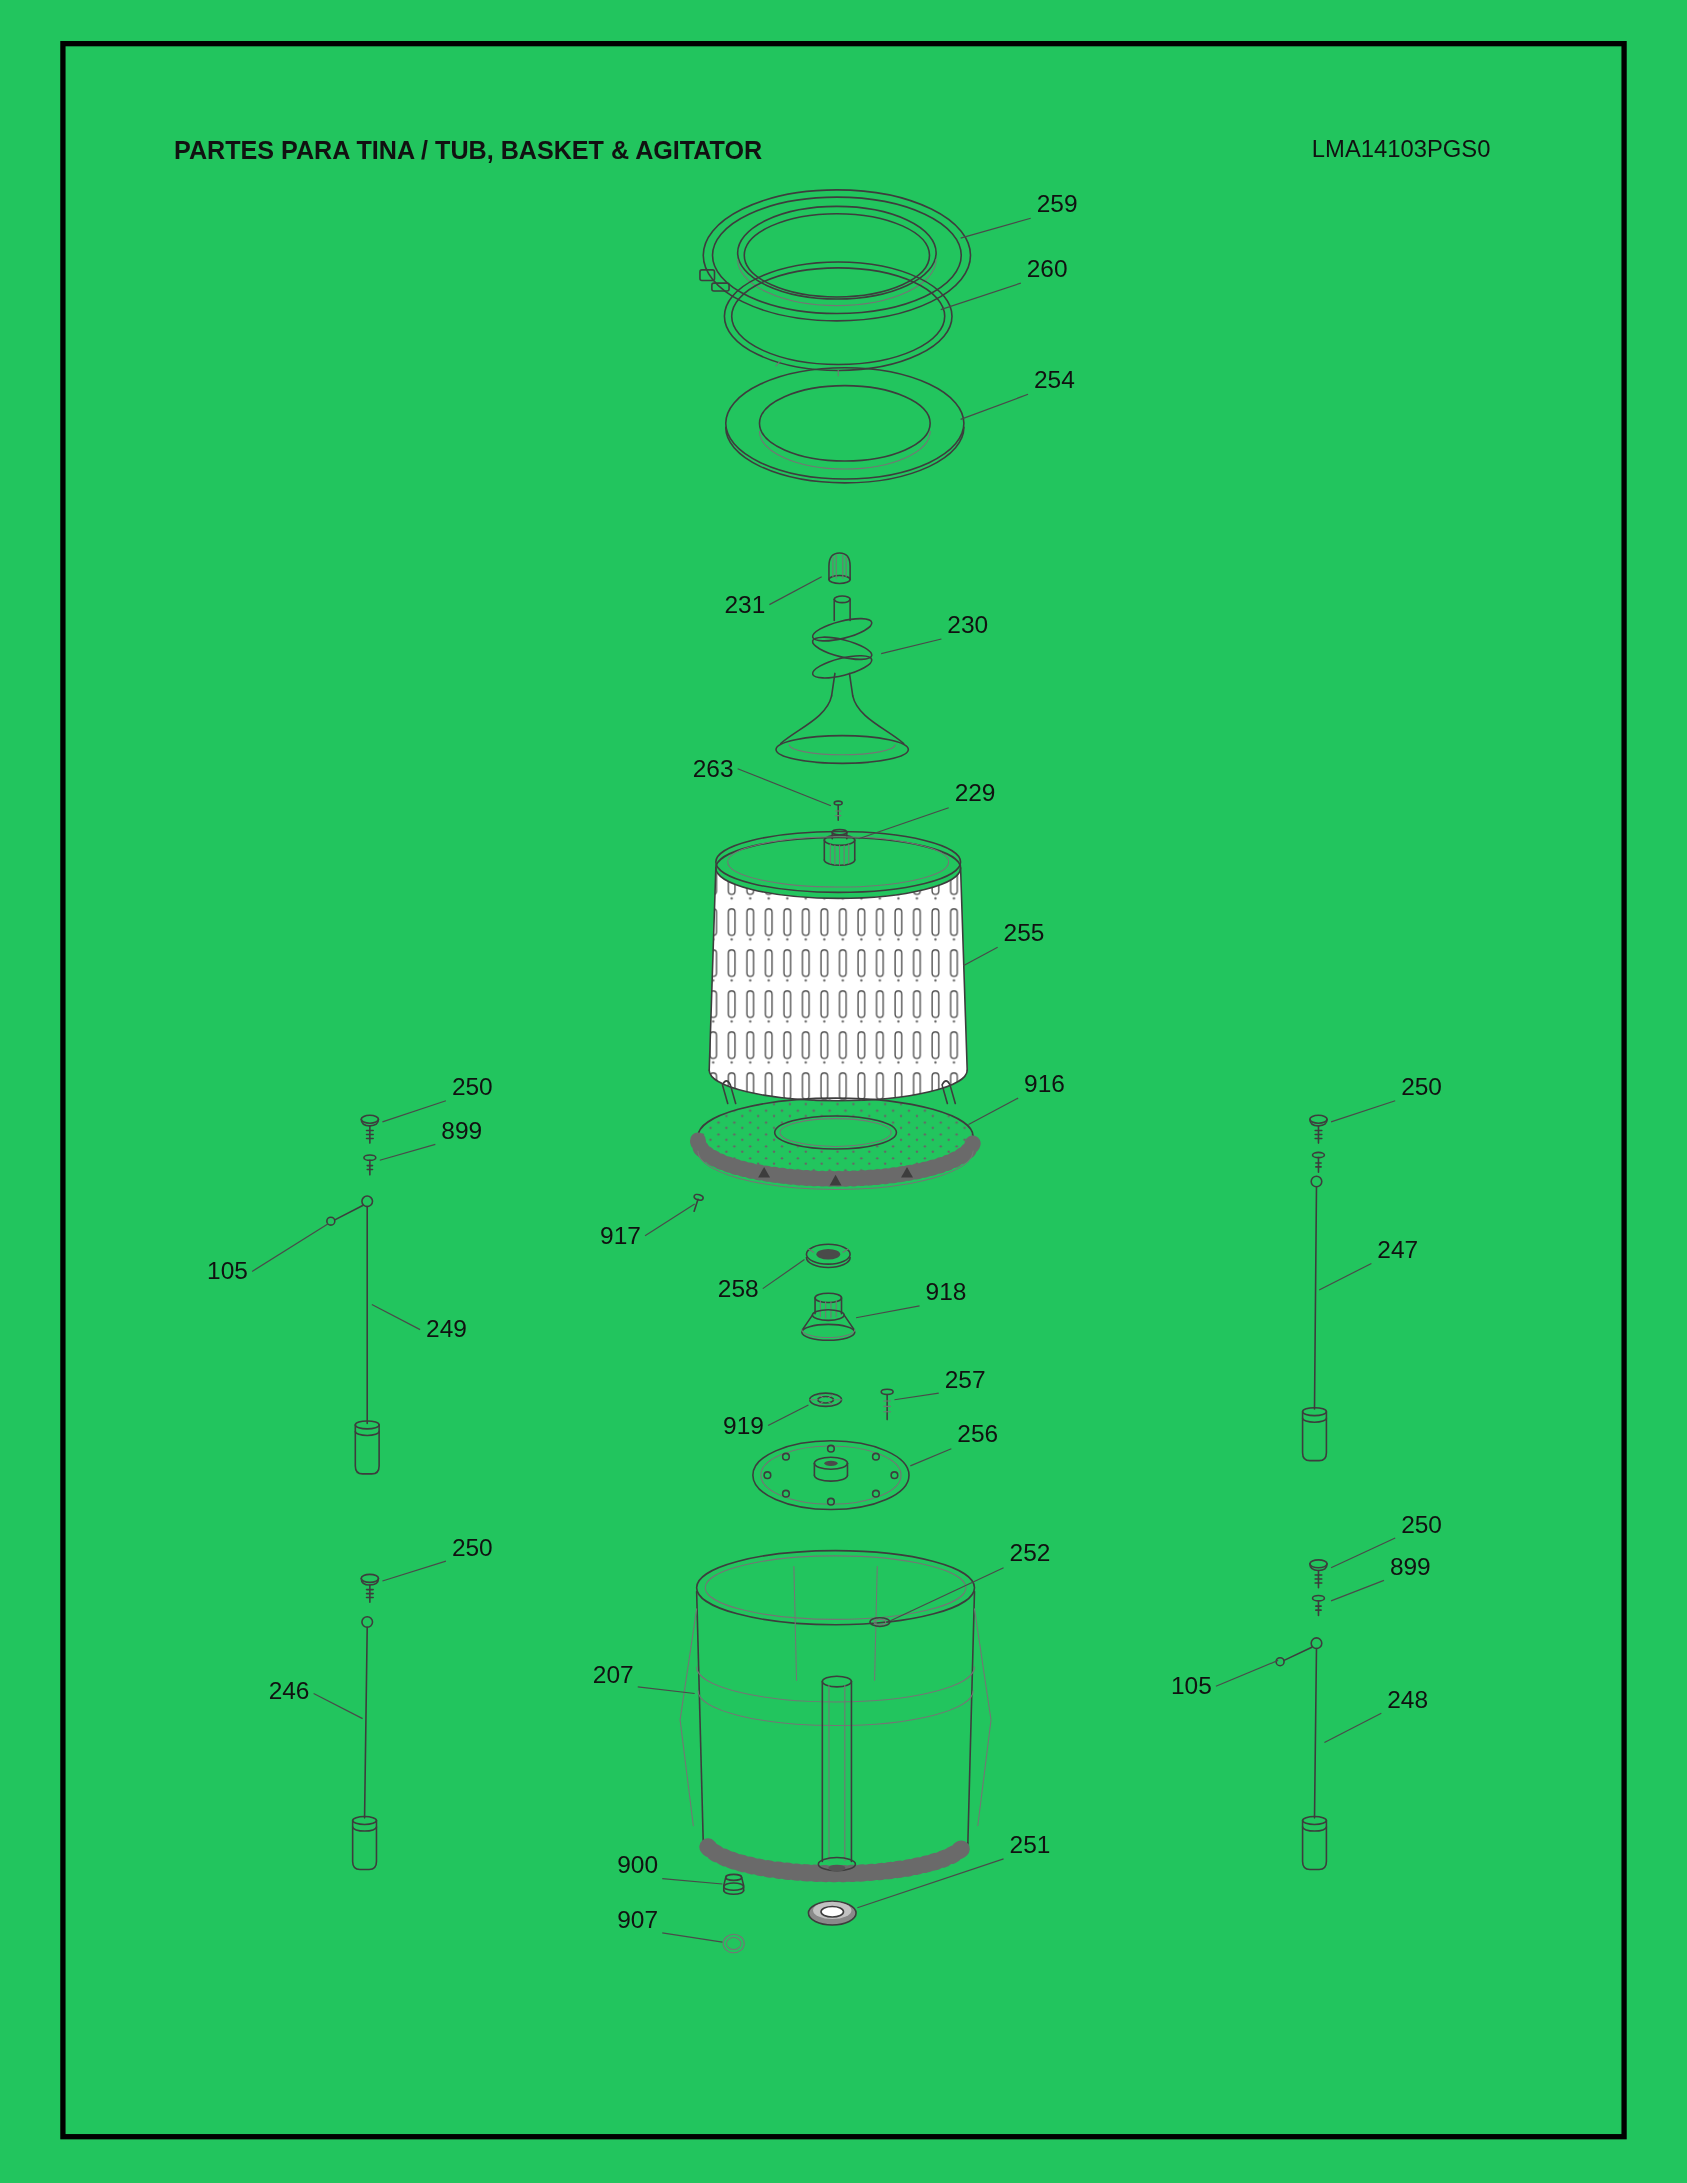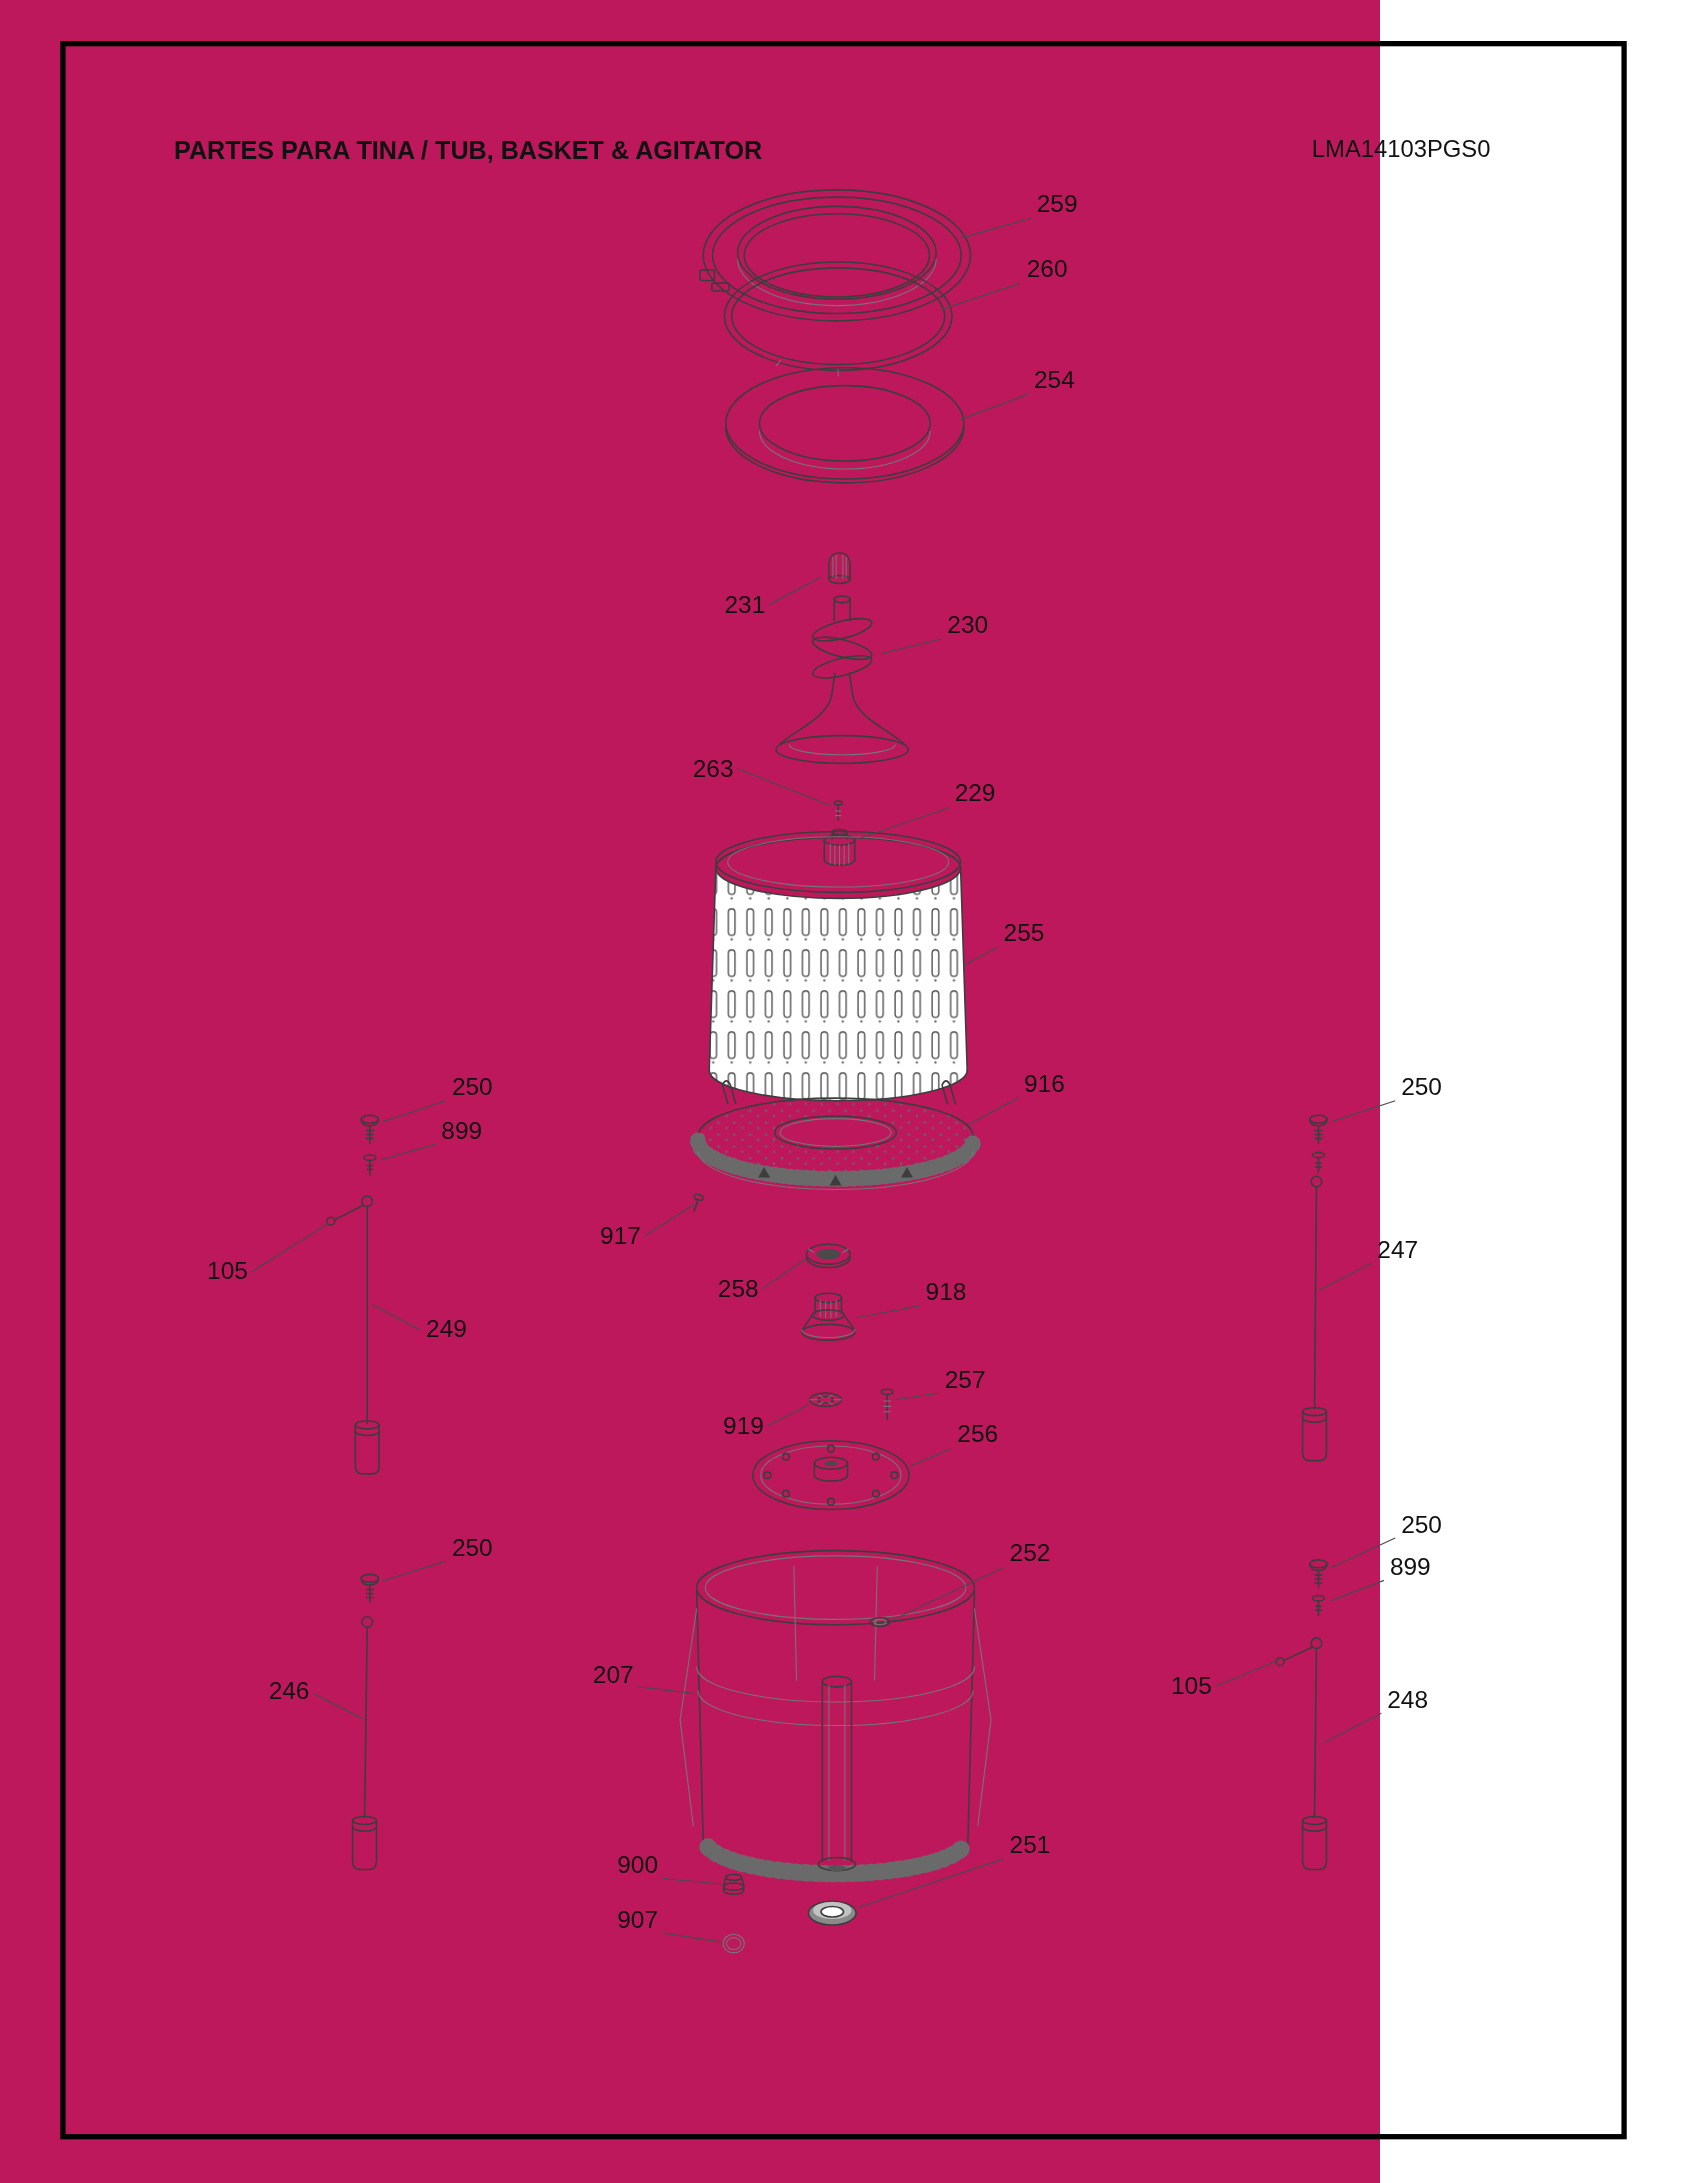--- a/index.html
+++ b/index.html
@@ -1,16 +1,16 @@
 <!DOCTYPE html>
 <html style="font-size:10.6px"><head>
 <meta charset="utf-8">
 <style>
   html,body{margin:0;padding:0;background:#ffffff;}
-  .page{position:relative;width:1380px;height:2183px;background:#be185d;font-family:"Liberation Sans",sans-serif;}
+  .page{position:relative;width:1687px;height:2183px;background:#22c55e;font-family:"Liberation Sans",sans-serif;}
   svg{display:block;}
   .outline{fill:none;stroke:#3d3d3d;stroke-width:2.4;stroke-linecap:round;stroke-linejoin:round;}
   .thin{fill:none;stroke:#757575;stroke-width:1.6;stroke-linecap:round;}
   .leader{fill:none;stroke:#4a4a4a;stroke-width:1.8;}
   .callout{font-family:"Liberation Sans",sans-serif;font-size:37px;fill:#111;}
   .title{font-family:"Liberation Sans",sans-serif;font-size:38px;font-weight:bold;fill:#111;}
   .doc{font-family:"Liberation Sans",sans-serif;font-size:36px;fill:#111;}
 </style>
 </head>
 <body>

